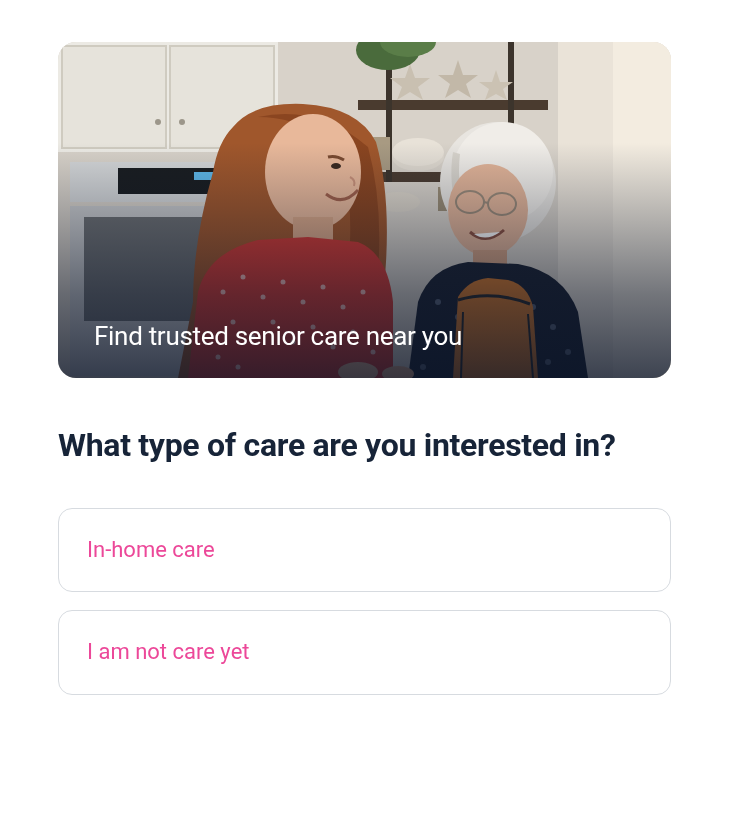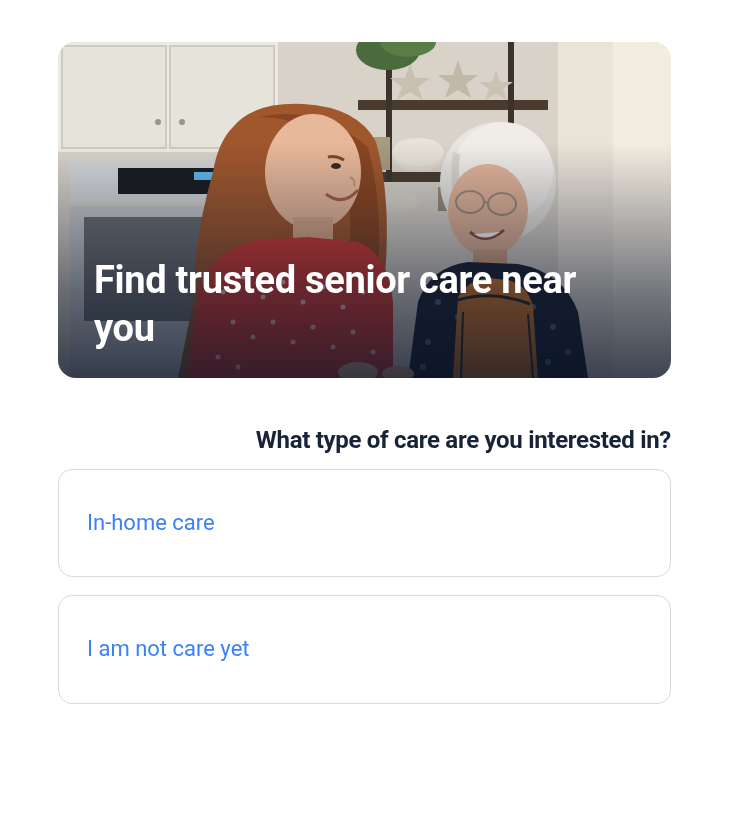--- a/index.html
+++ b/index.html
@@ -35,47 +35,46 @@
       position: absolute;
       inset: 0;
       background: linear-gradient(to bottom, rgba(0,0,0,0) 30%, rgba(10,20,40,0.55) 75%, rgba(10,20,40,0.78) 100%);
     }
     .hero-title {
       position: absolute;
       left: 36px;
       bottom: 26px;
       right: 30px;
       color: #ffffff;
-      font-size: 38px;
-      font-weight: 700;
+      font-size: 26px;
+      font-weight: 400;
       line-height: 1.25;
       letter-spacing: -0.3px;
     }
     .question {
       color: #172438;
-      font-size: 24px;
+      font-size: 32px;
       font-weight: 700;
-      margin-bottom: 15px;
+      margin-bottom: 44px;
       letter-spacing: -0.3px;
-      text-align: right;
     }
     .options {
       display: flex;
       flex-direction: column;
       gap: 18px;
     }
     .option-button {
       width: 100%;
       text-align: left;
       background: #ffffff;
       border: 1px solid #d7dbe0;
       border-radius: 14px;
-      padding: 40px 28px;
+      padding: 28px 28px;
       font-size: 22px;
-      color: #3b82f6;
+      color: #ec4899;
       cursor: pointer;
       font-family: inherit;
       line-height: 1.2;
     }
   </style>
 </head>
 <body>
 
 <div class="hero">
   <div class="hero-bg">

